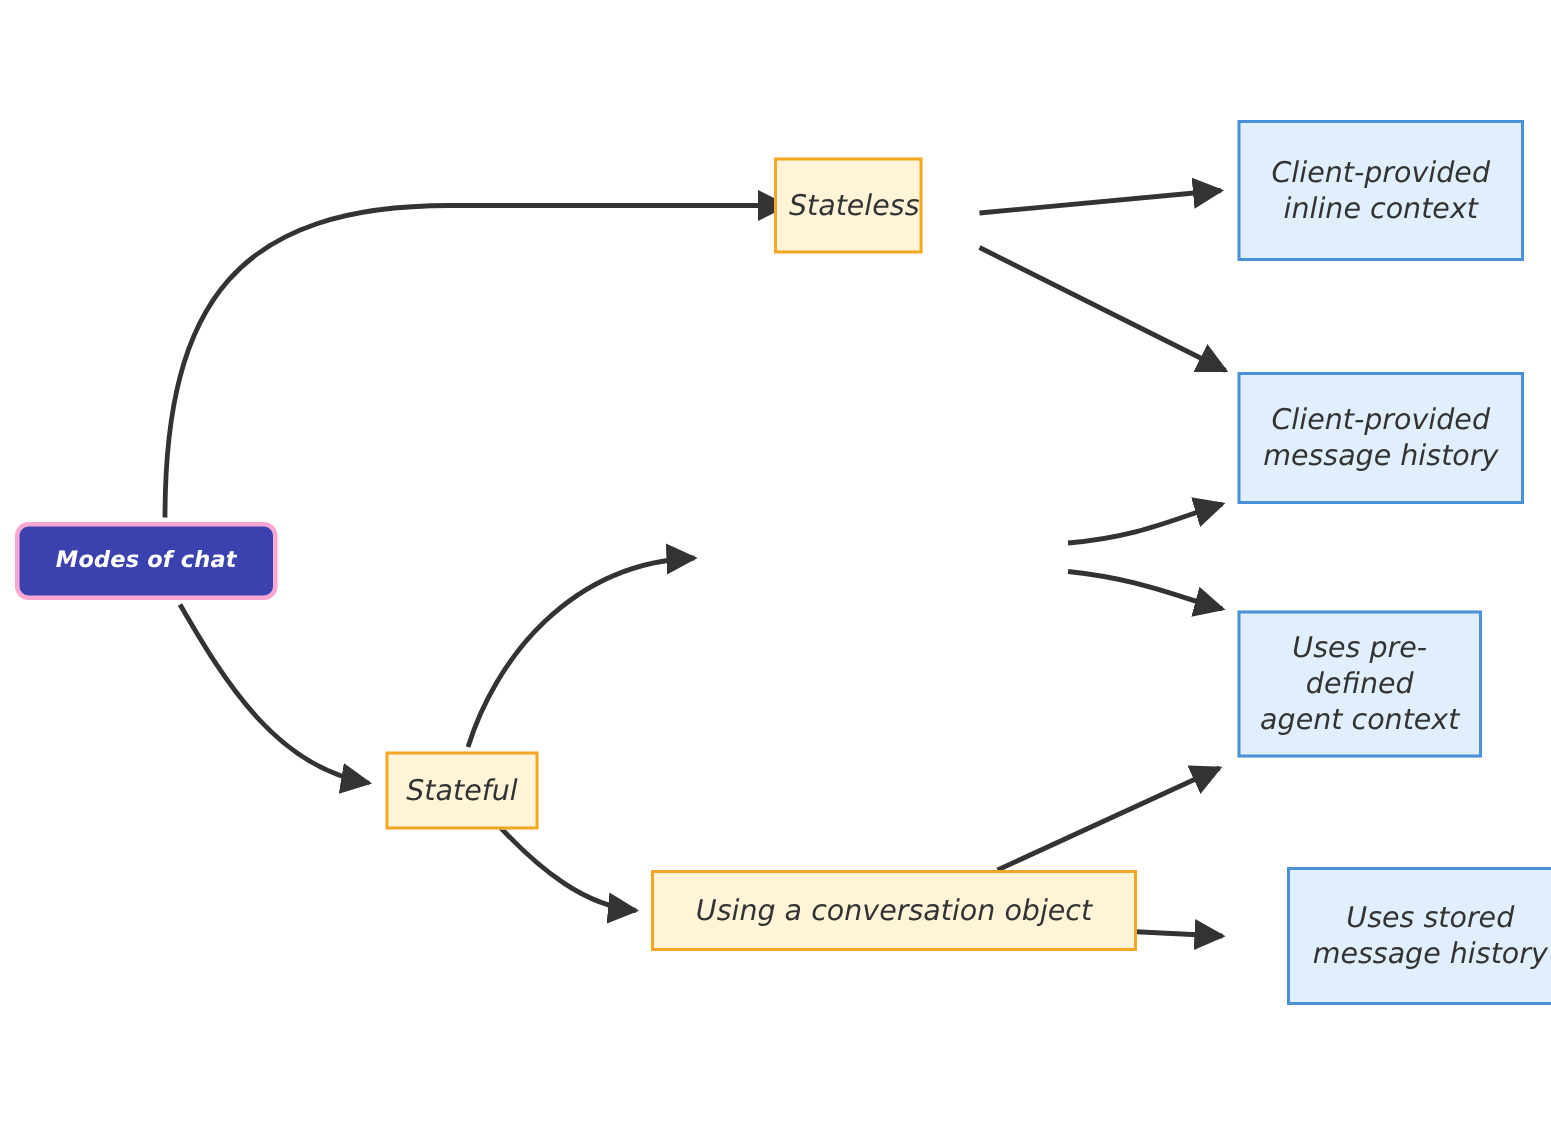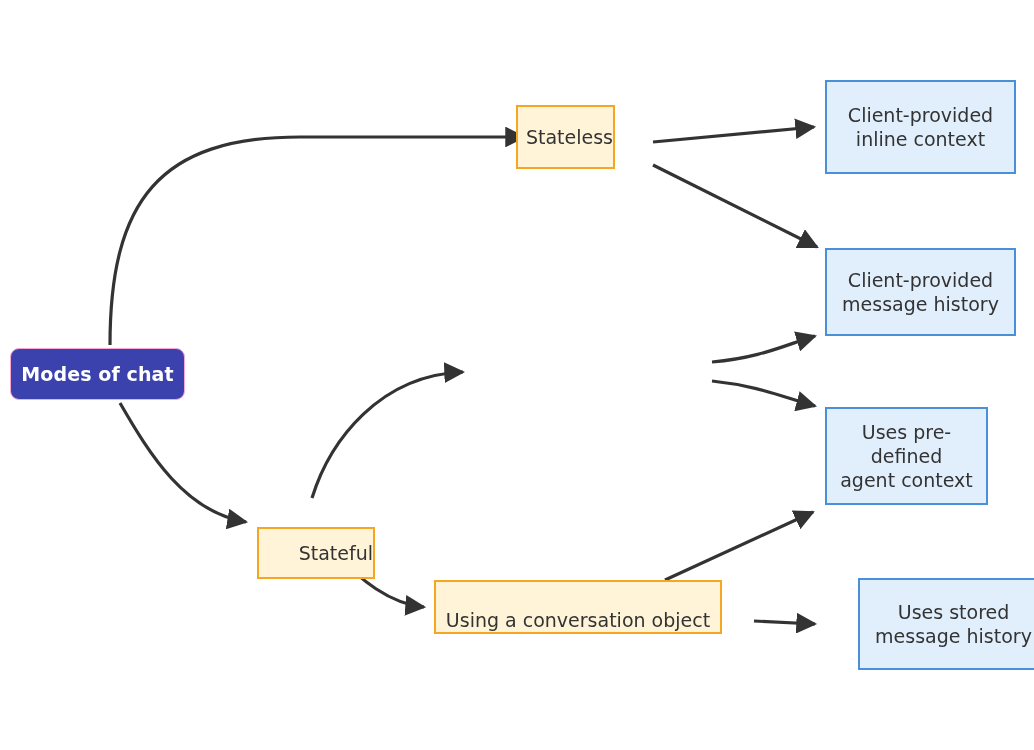--- a/index.html
+++ b/index.html
@@ -27,42 +27,43 @@
     box-sizing: border-box;
     display: flex;
     align-items: center;
     justify-content: center;
     text-align: center;
     line-height: 1.28;
     z-index: 2;
   }
   .node-root {
     background: #3b42ae;
-    border: 1px solid #f9a8d4;
+    border: 3px solid #f9a8d4;
     border-radius: 9px;
     color: #ffffff;
     font-weight: bold;
-    font-size: 19px;
+    font-size: 15px;
     letter-spacing: 0.1px;
   }
   .node-branch {
     background: #fff4d8;
     border: 2px solid #f5a623;
     color: #333333;
     font-size: 19px;
   }
   .node-leaf {
     background: #e1eefc;
     border: 2px solid #4a90d9;
     color: #333333;
     font-size: 19px;
   }
   .node-label {
     display: block;
     white-space: pre-line;
+    font-style: italic;
   }
 </style>
 </head>
 <body>
 
 <div id="canvas">
 
   <svg id="edge-layer" viewBox="0 0 1034 750" xmlns="http://www.w3.org/2000/svg">
     <defs>
       <marker id="arrow" viewBox="0 0 10 10" refX="9" refY="5" markerWidth="6.5" markerHeight="6.5" orient="auto-start-reverse">
@@ -85,26 +86,26 @@
   </svg>
 
   <div class="node node-root" style="left:10px; top:348px; width:175px; height:52px;">
     <span class="node-label">Modes of chat</span>
   </div>
 
   <div class="node node-branch" style="left:516px; top:105px; width:99px; height:64px;justify-content:flex-end;">
     <span class="node-label">Stateless</span>
   </div>
 
-  <div class="node node-branch" style="left:257px; top:527px; width:118px; height:52px;justify-content:flex-end;">
+  <div class="node node-branch" style="left:257px; top:501px; width:102px; height:52px;">
     <span class="node-label">Stateful</span>
   </div>
 
 
-  <div class="node node-branch" style="left:434px; top:580px; width:288px; height:54px;align-items:flex-end;">
+  <div class="node node-branch" style="left:434px; top:580px; width:324px; height:54px;">
     <span class="node-label">Using a conversation object</span>
   </div>
 
   <div class="node node-leaf" style="left:825px; top:80px; width:191px; height:94px;">
     <span class="node-label">Client-provided
 inline context</span>
   </div>
 
   <div class="node node-leaf" style="left:825px; top:248px; width:191px; height:88px;">
     <span class="node-label">Client-provided

